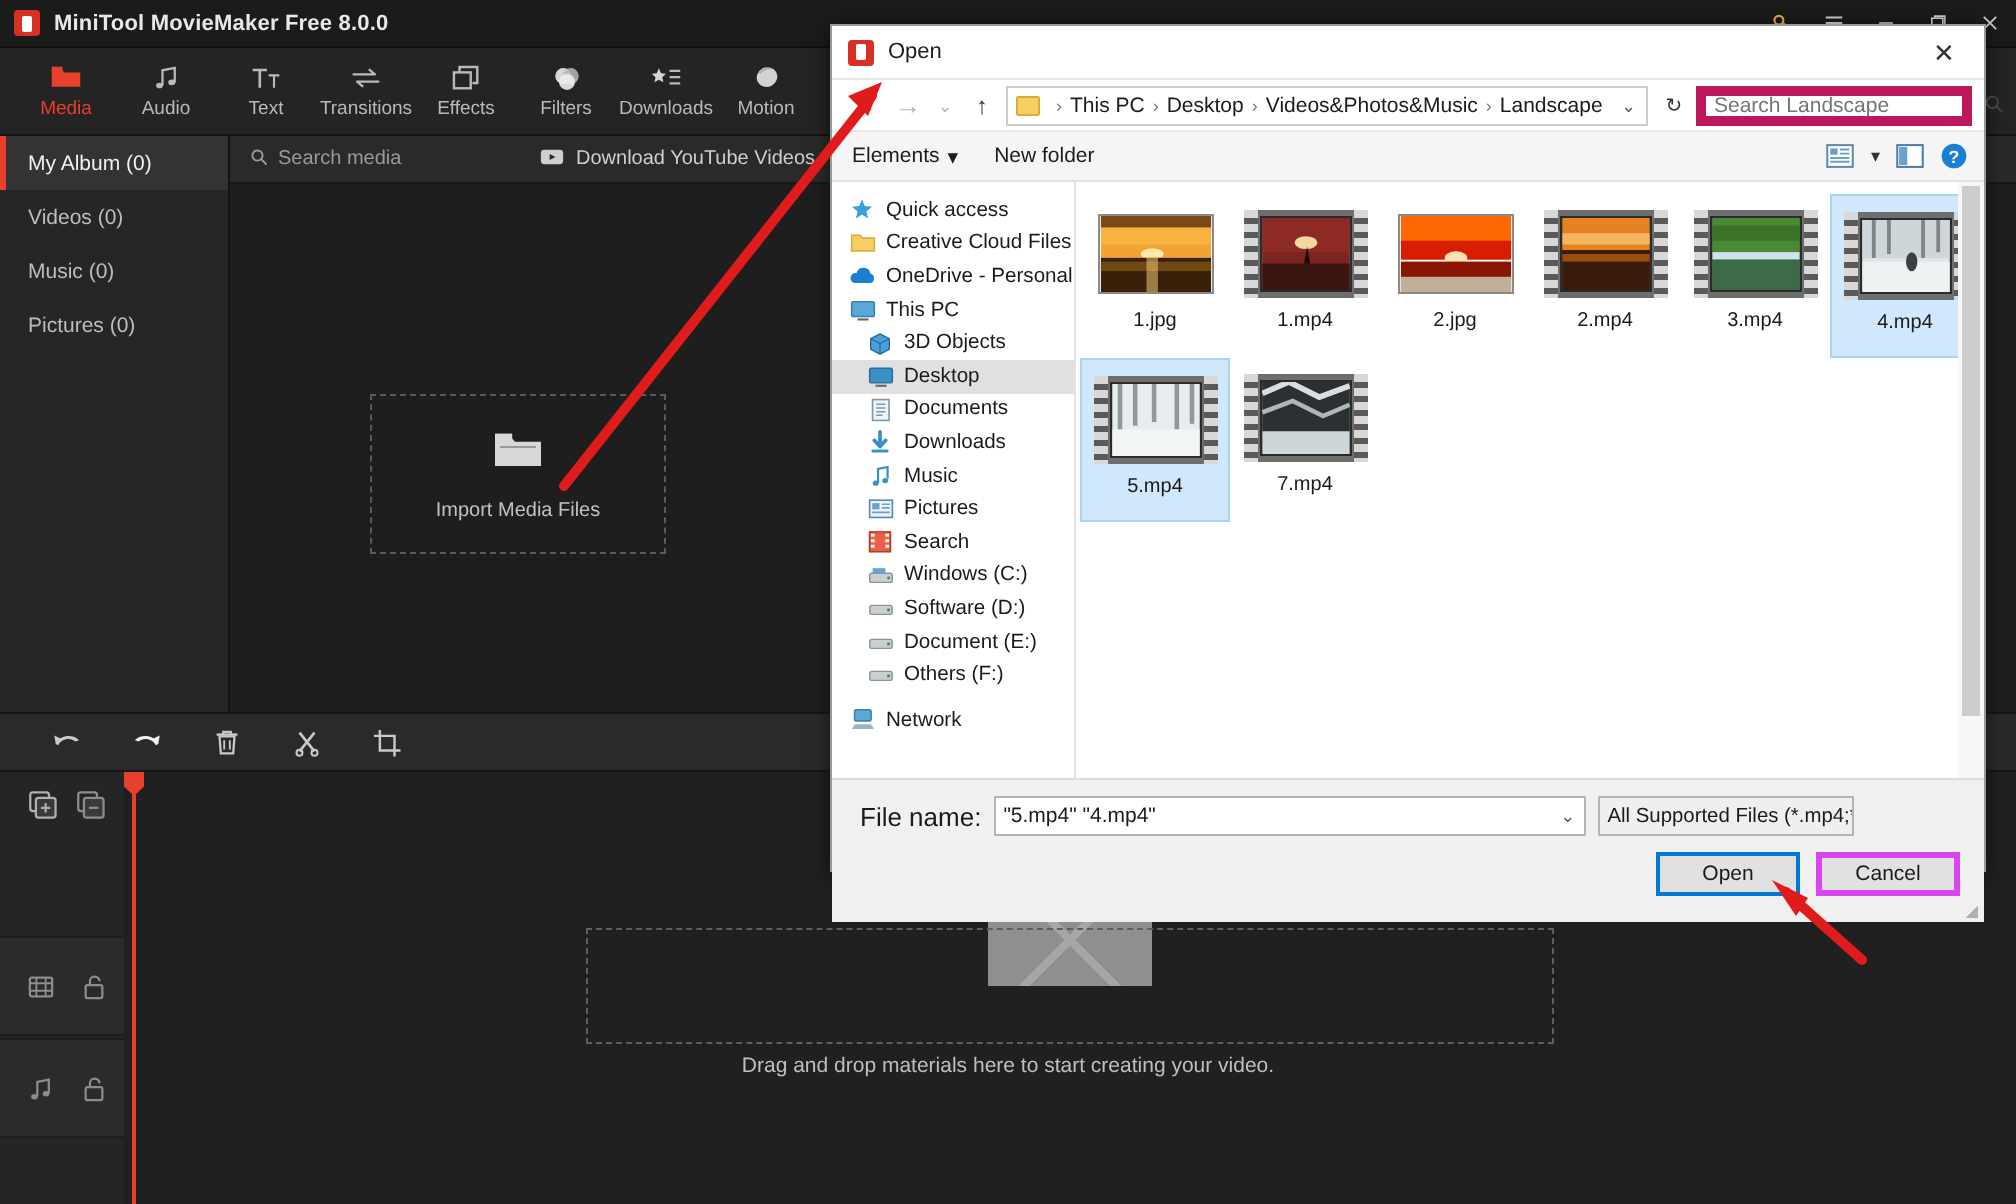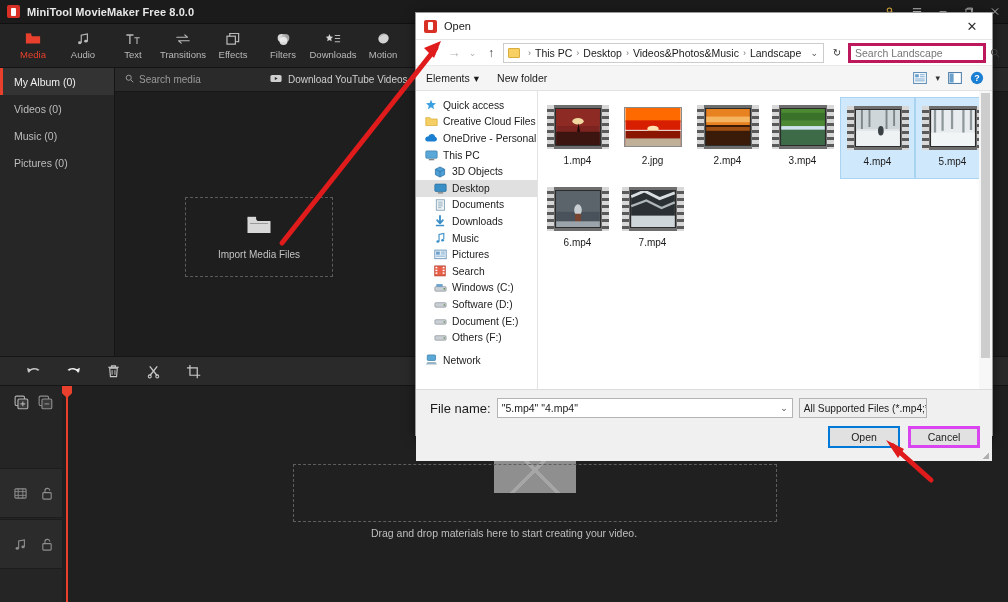--- a/index.html
+++ b/index.html
@@ -158,21 +158,21 @@
   }
   .crumb-folder {
     width:12px; height:10px; background:#f7cf63; border:1px solid #d8ad3c; border-radius:1px; margin-right:4px;
   }
   .crumb { font-size:10.5px; color:#1b1b1b; white-space:nowrap; }
   .crumb-sep { color:#777; font-size:9px; margin:0 4px; }
   .crumb-caret { margin-left:auto; color:#555; font-size:9px; padding-right:5px; }
   .nav-refresh { width:18px; height:20px; display:flex; align-items:center; justify-content:center;
     color:#333; font-size:10px; }
   .searchbox {
-    width:138px; height:20px; background:#fff; border:3px solid #be185d;
+    width:138px; height:20px; background:#fff; border:5px solid #be185d;
     display:flex; align-items:center; padding:0 4px;
   }
   .searchbox input {
     flex:1; border:none; outline:none; font-size:10.5px; color:#9a9a9a;
     font-family:"Liberation Sans", sans-serif; background:transparent;
   }
 
   .dlg-cmdbar {
     height:25px; background:#f5f5f5; display:flex; align-items:center;
     padding-left:10px; gap:18px; border-bottom:1px solid #e2e2e2;
@@ -735,20 +735,34 @@
                 <path d="M1 11.4h12l-1.6-2.6H2.6z" fill="#9bb4c4"></path>
               </svg>
             </span>
           <span>Network</span>
         </div>
       </div>
 
       <div class="filepane">
         <div class="filegrid">
 
+          <div class="fileitem">
+            <div class="thumb-wrap">
+              <svg class="thumb-img" viewBox="0 0 58 40">
+                <rect width="58" height="22" fill="#f2a433"></rect>
+                  <rect y="0" width="58" height="8" fill="#7a4a14"></rect>
+                <rect y="6" width="58" height="9" fill="#f7b341"></rect>
+                  <ellipse cx="27" cy="20" rx="6" ry="3" fill="#ffe9a8"></ellipse>
+                <rect y="22" width="58" height="18" fill="#3a2008"></rect>
+                  <rect y="24" width="58" height="5" fill="#8a5a16" opacity=".7"></rect>
+                <rect x="24" y="22" width="6" height="18" fill="#f0c77a" opacity=".55"></rect>
+              </svg>
+            </div>
+            <div class="fname">1.jpg</div>
+          </div>
 
           <div class="fileitem">
             <div class="thumb-wrap">
               <div class="thumb-vid">
                 <span class="strip l"></span>
                   <span class="strip r"></span>
                 <svg class="inner" viewBox="0 0 46 38">
                     <rect width="46" height="38" fill="#7e2420"></rect>
                     <rect y="0" width="46" height="18" fill="#8d2a24"></rect>
                     <ellipse cx="23" cy="13" rx="6" ry="3.4" fill="#f0d8a0"></ellipse>
@@ -832,36 +846,20 @@
                 <svg class="inner" viewBox="0 0 46 38">
                     <rect width="46" height="38" fill="#e8ecee"></rect>
                     <path d="M4 0v24M12 0v22M22 0v20M34 0v24M42 0v21" stroke="#8e979b" stroke-width="2.4"></path>
                     <rect y="24" width="46" height="14" fill="#f2f5f6"></rect>
                   </svg>
               </div>
             </div>
             <div class="fname">5.mp4</div>
           </div>
 
-          <div class="fileitem">
-            <div class="thumb-wrap">
-              <div class="thumb-vid">
-                <span class="strip l"></span>
-                  <span class="strip r"></span>
-                <svg class="inner" viewBox="0 0 46 38">
-                    <rect width="46" height="38" fill="#49525a"></rect>
-                    <rect y="0" width="46" height="22" fill="#5b646a"></rect>
-                    <ellipse cx="23" cy="20" rx="4" ry="6" fill="#c8ced2"></ellipse>
-                    <rect x="20" y="24" width="6" height="10" fill="#7a4530"></rect>
-                    <rect y="32" width="46" height="6" fill="#9aa4aa"></rect>
-                  </svg>
-              </div>
-            </div>
-            <div class="fname">6.mp4</div>
-          </div>
 
           <div class="fileitem">
             <div class="thumb-wrap">
               <div class="thumb-vid">
                 <span class="strip l"></span>
                   <span class="strip r"></span>
                 <svg class="inner" viewBox="0 0 46 38">
                     <rect width="46" height="38" fill="#2a3034"></rect>
                     <path d="M0 6 L14 0 L30 8 L46 2" stroke="#d8dee1" stroke-width="3" fill="none"></path>
                     <path d="M0 16 L16 10 L32 18 L46 12" stroke="#aeb6ba" stroke-width="2.4" fill="none"></path>

